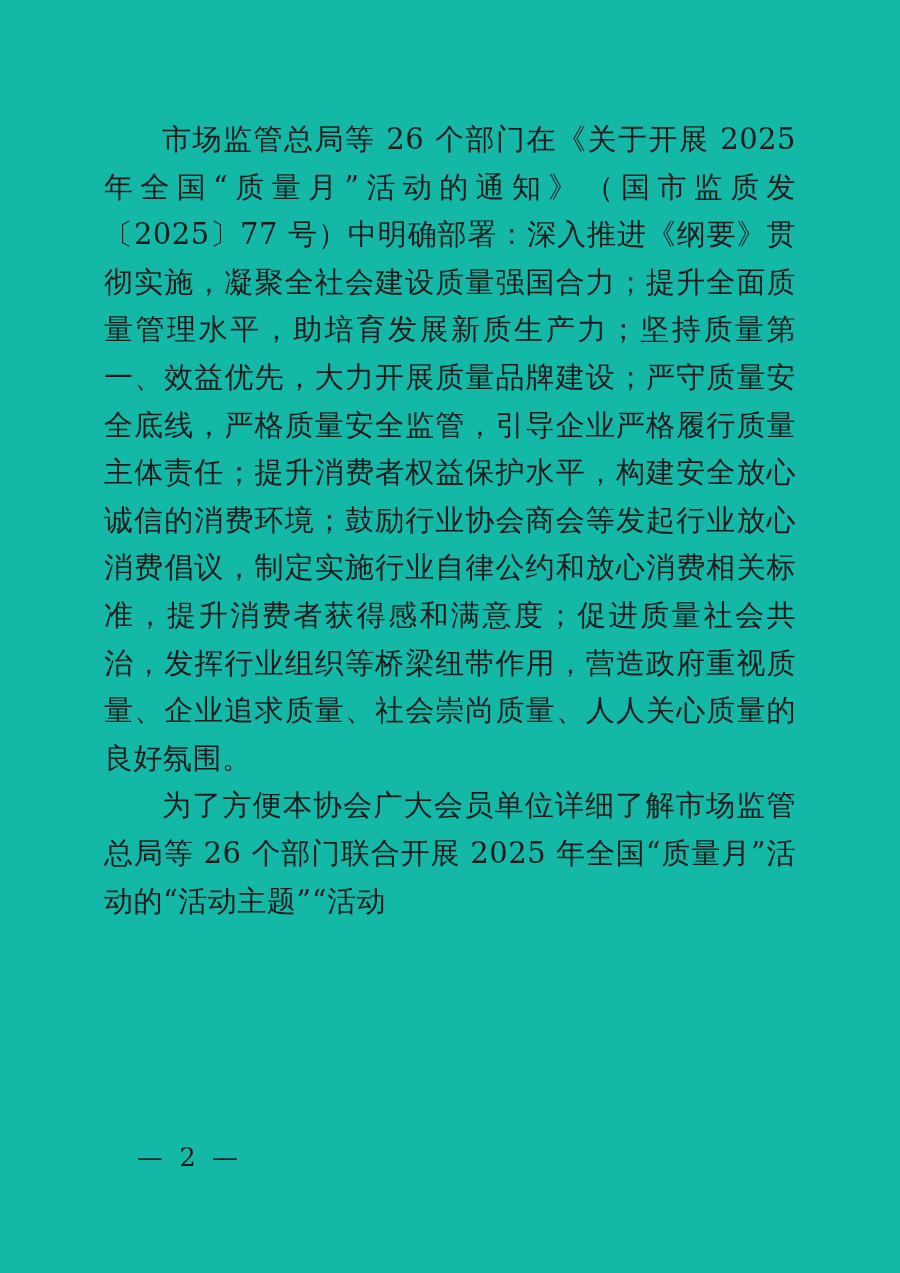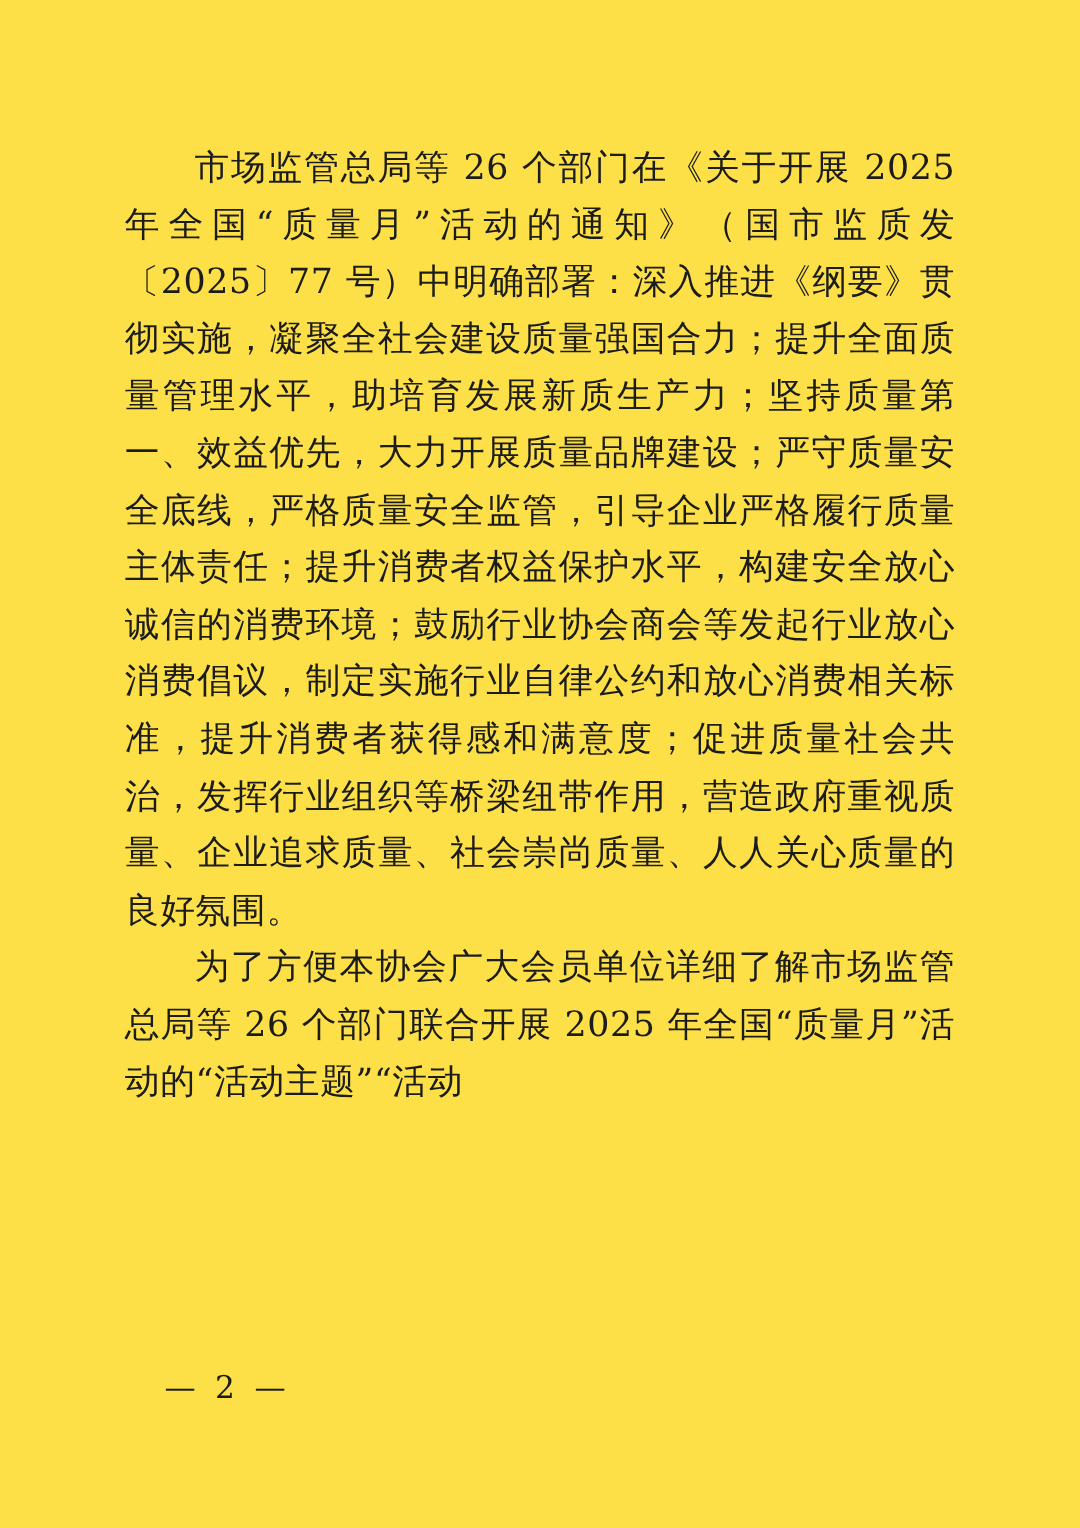--- a/index.html
+++ b/index.html
@@ -4,21 +4,21 @@
 <style>
   html, body {
     margin: 0;
     padding: 0;
     background: #ffffff;
   }
   .page {
     position: relative;
     width: 900px;
     height: 1273px;
-    background: #fde047;
+    background: #14b8a6;
     overflow: hidden;
     font-family: "DejaVu Serif", "Liberation Serif", serif;
     color: #1c1c1c;
   }
   .body-text {
     position: absolute;
     left: 104px;
     top: 116px;
     width: 692px;
     font-size: 29px;

